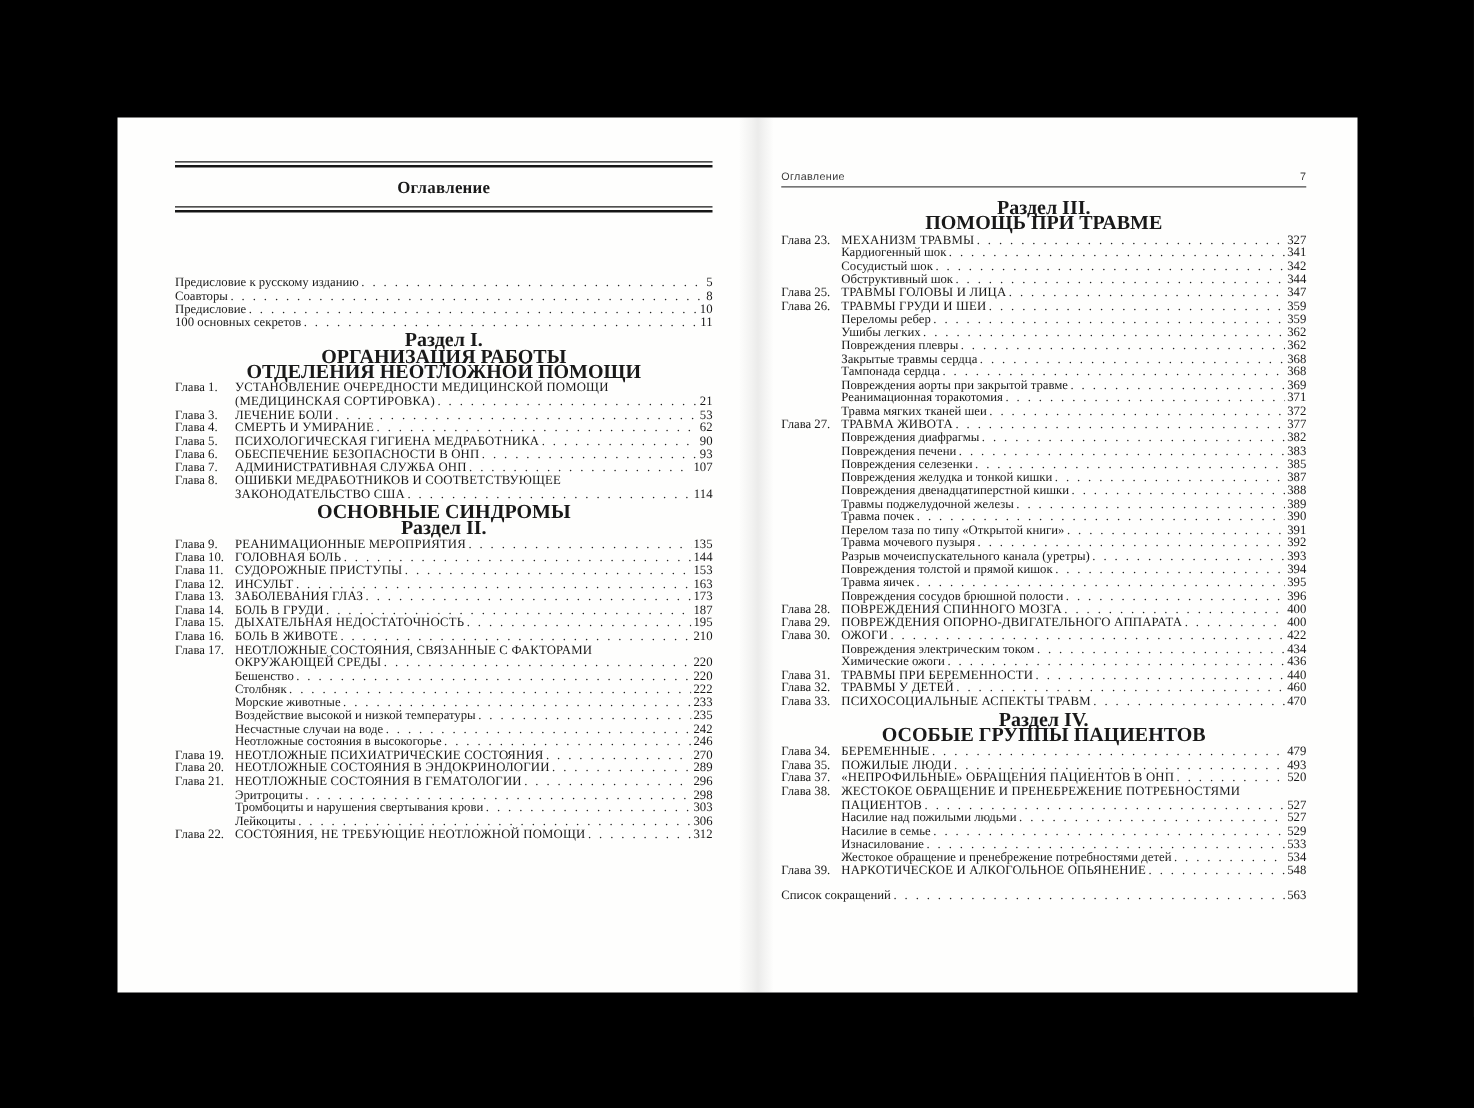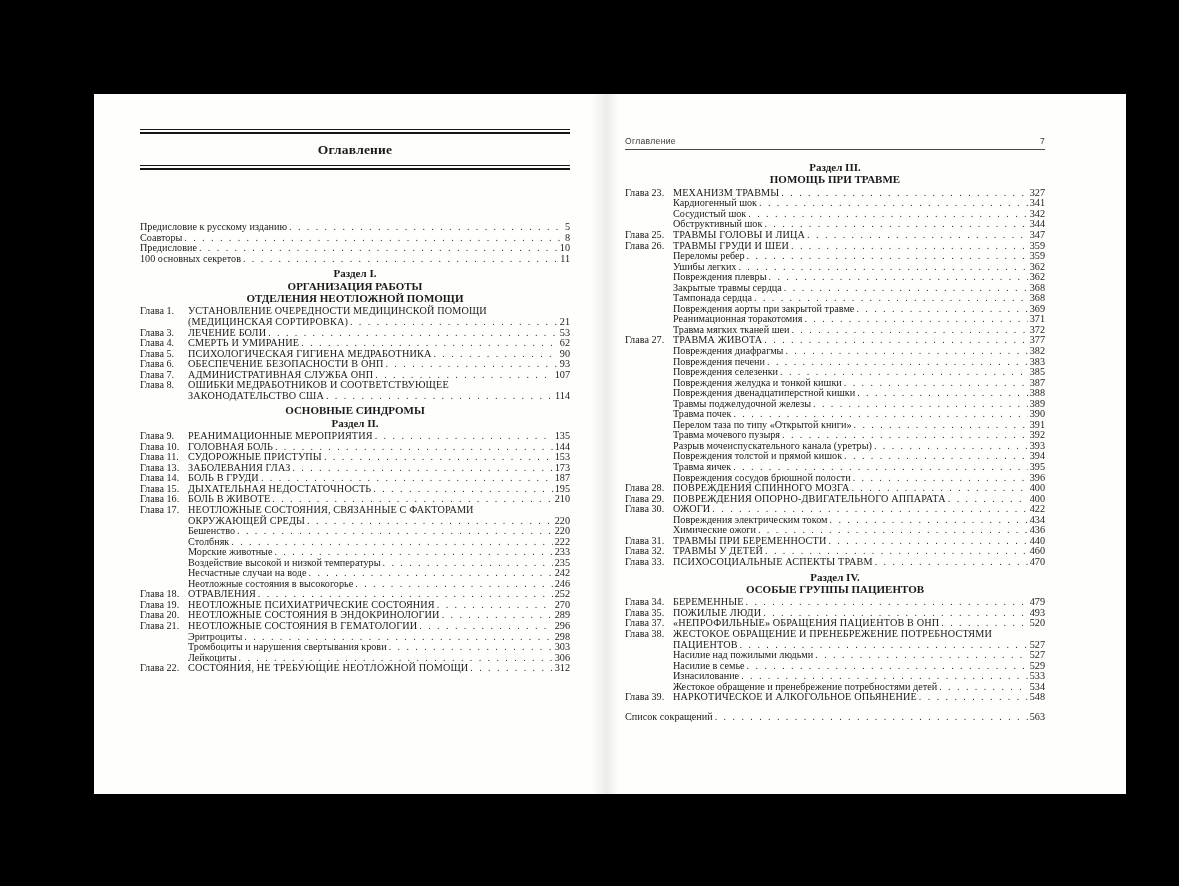--- a/index.html
+++ b/index.html
@@ -1,18 +1,18 @@
 <!DOCTYPE html>
 <html><head>
 <meta charset="utf-8">
 <style>
   html,body{margin:0;padding:0;background:#000;}
   .stage{position:relative;width:1179px;height:886px;background:#000;overflow:hidden;
          font-family:"Liberation Serif",serif;}
-  .scan{position:absolute;left:94px;top:94px;width:992px;height:700px;background:#fefefd;padding-left:40px;}
+  .scan{position:absolute;left:94px;top:94px;width:992px;height:700px;background:#fefefd;}
   .gutter{position:absolute;left:497px;top:0;width:28px;height:100%;
           background:linear-gradient(90deg,rgba(0,0,0,0) 0%,rgba(110,110,110,0.08) 35%,
           rgba(110,110,110,0.13) 55%,rgba(0,0,0,0) 100%);}
   .page{position:absolute;top:0;color:#191919;}
   .lp{left:46px;width:430px;}
   .rp{left:531px;width:420px;}
 
   
   .drule{height:2px;border-top:1.2px solid #161616;border-bottom:2.6px solid #161616;}
   .drule.top{margin-top:35px;}
@@ -30,21 +30,21 @@
   .row{display:flex;align-items:baseline;font-size:10.2px;line-height:10.55px;
        white-space:nowrap;}
   .row .lbl{flex:none;width:48px;}
   .row .sp{flex:none;width:48px;}
   .row .txt{flex:none;}
   .row.ch .txt,.row.chcont .txt{letter-spacing:0.15px;}
   .row .dots{flex:1 1 auto;overflow:hidden;min-width:4px;padding-left:2px;
              letter-spacing:1.9px;color:#222;}
   .row .dots::after{content:". . . . . . . . . . . . . . . . . . . . . . . . . . . . . . . . . . . . . . . . . . . . . . . . . . . . . . . . . . . . . . . . . . . . . . . . . . . . . . . . . . . . . . . . . . . . . . . . . . . . . . . . . . . . . . . . . . . . . . . . . . . . . . . . . . . .";}
   .row .pg{flex:none;padding-left:2px;}
-  .sec{ text-align:center;font-weight:bold;font-size:11px;line-height:12.4px;
+  .sec{ text-align:center;font-weight:bold;font-size:16px;line-height:12.4px;
         margin:3px 0 2px 0;}
   .gaprow{height:9px;}
 </style>
 </head>
 <body>
 
 <div class="stage">
   <div class="scan">
     <div class="gutter"></div>
 
@@ -144,20 +144,26 @@
             <span class="dots"></span>
             <span class="pg">144</span>
           </div>
           <div class="row ch">
             <span class="lbl">Глава 11.</span>
             <span class="txt">СУДОРОЖНЫЕ ПРИСТУПЫ</span>
             <span class="dots"></span>
             <span class="pg">153</span>
           </div>
           <div class="row ch">
+            <span class="lbl">Глава 12.</span>
+            <span class="txt">ИНСУЛЬТ</span>
+            <span class="dots"></span>
+            <span class="pg">163</span>
+          </div>
+          <div class="row ch">
             <span class="lbl">Глава 13.</span>
             <span class="txt">ЗАБОЛЕВАНИЯ ГЛАЗ</span>
             <span class="dots"></span>
             <span class="pg">173</span>
           </div>
           <div class="row ch">
             <span class="lbl">Глава 14.</span>
             <span class="txt">БОЛЬ В ГРУДИ</span>
             <span class="dots"></span>
             <span class="pg">187</span>
@@ -212,26 +218,20 @@
             <span class="sp"></span>
             <span class="txt">Несчастные случаи на воде</span>
             <span class="dots"></span>
             <span class="pg">242</span>
           </div>
           <div class="row sub">
             <span class="sp"></span>
             <span class="txt">Неотложные состояния в высокогорье</span>
             <span class="dots"></span>
             <span class="pg">246</span>
-          </div>
-          <div class="row ch">
-            <span class="lbl">Глава 18.</span>
-            <span class="txt">ОТРАВЛЕНИЯ</span>
-            <span class="dots"></span>
-            <span class="pg">252</span>
           </div>
           <div class="row ch">
             <span class="lbl">Глава 19.</span>
             <span class="txt">НЕОТЛОЖНЫЕ ПСИХИАТРИЧЕСКИЕ СОСТОЯНИЯ</span>
             <span class="dots"></span>
             <span class="pg">270</span>
           </div>
           <div class="row ch">
             <span class="lbl">Глава 20.</span>
             <span class="txt">НЕОТЛОЖНЫЕ СОСТОЯНИЯ В ЭНДОКРИНОЛОГИИ</span>

